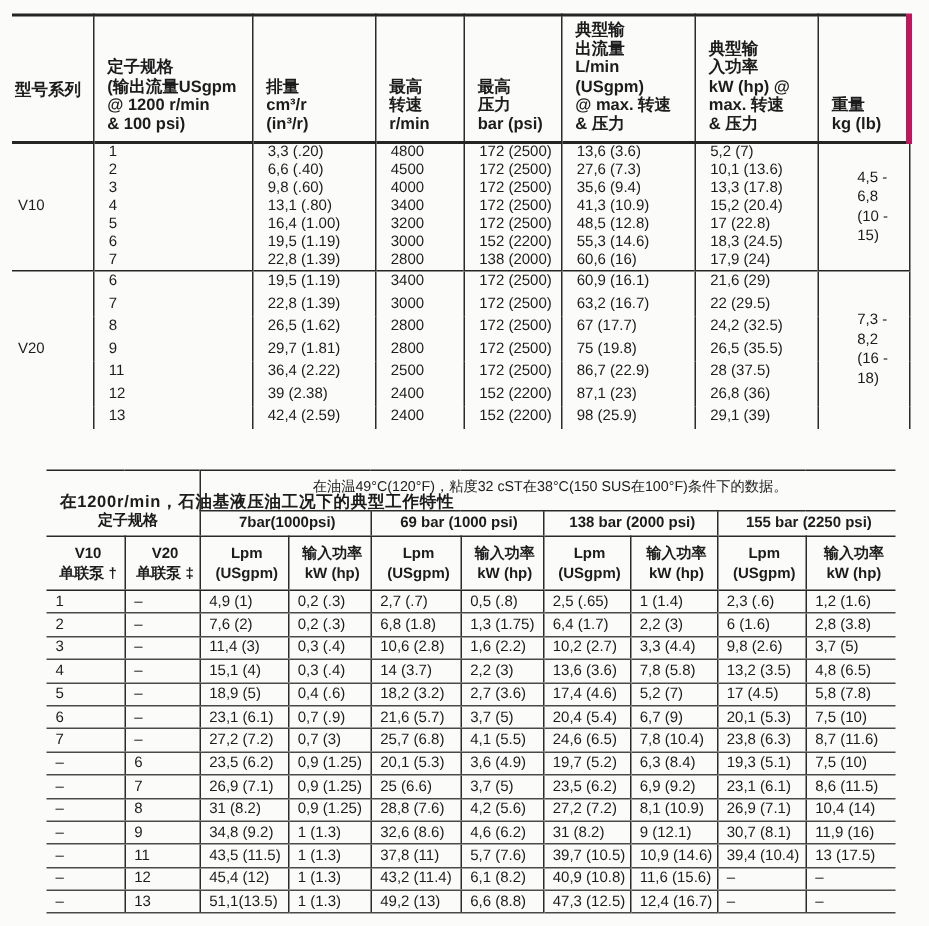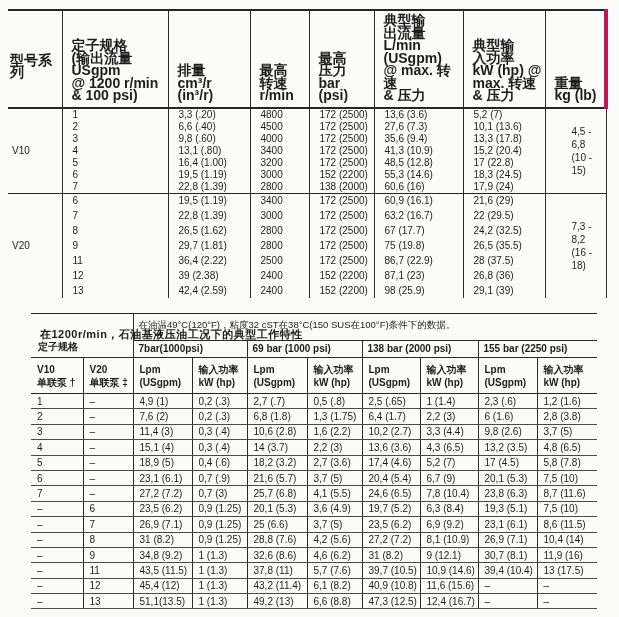--- a/index.html
+++ b/index.html
@@ -14,21 +14,21 @@
   table { border-collapse:collapse; table-layout:fixed; }
   th, td { overflow:hidden; }
 
   
   .top-table {
     position:absolute; left:8px; top:9px; width:598px;
     border-top:2px solid #252525;
   }
   .top-table th {
     vertical-align:bottom; text-align:left; font-weight:bold;
-    font-size:14px; line-height:12.5px; white-space:pre-line;
+    font-size:11px; line-height:12.5px; white-space:pre-line;
     padding:3px 3px 5px 9px; height:76px;
     border-bottom:2px solid #252525; border-left:1px solid #2b2b2b;
   }
   .top-table th:first-child { border-left:none; padding-left:2px; padding-bottom:28px; }
   .top-table th:last-child { border-right:4px solid #be185d;margin-left:15px; }
   .top-table td {
     font-size:10px; line-height:12px; padding:0 2px 0 10px;
     border-left:1px solid #2b2b2b; vertical-align:middle; white-space:nowrap;
   }
   .top-table tbody.g0 td { height:12px; }
@@ -39,21 +39,21 @@
 
   
   .perf-title {
     position:absolute; left:40px; top:296px;
     font-size:11px; font-weight:bold; letter-spacing:0.5px;margin-top:31px;
   }
   .perf-table {
     position:absolute; left:31px; top:313px; width:566px;
     border-top:1.5px solid #252525;
   }
-  .perf-table th { font-size:10px; text-align:left; white-space:pre-line; }
+  .perf-table th { font-size:10px; text-align:center; white-space:pre-line; }
   .perf-table th.stator-cell {
     vertical-align:bottom; font-weight:bold; padding:0 0 3px 7px;
     border-bottom:1px solid #2b2b2b;
   }
   .perf-table th.note-cell {
     font-weight:normal; font-size:9.5px; line-height:11px;
     vertical-align:top; padding:5px 2px 2px 5px; height:27px;
     border-left:1px solid #2b2b2b; border-bottom:1px solid #2b2b2b;
     white-space:nowrap;
   }
@@ -331,21 +331,21 @@
         <td>3,7 (5)</td>
       </tr>
       <tr>
         <td>4</td>
         <td>–</td>
         <td>15,1 (4)</td>
         <td>0,3 (.4)</td>
         <td>14 (3.7)</td>
         <td>2,2 (3)</td>
         <td>13,6 (3.6)</td>
-        <td>4,3 (6.5)</td>
+        <td>7,8 (5.8)</td>
         <td>13,2 (3.5)</td>
         <td>4,8 (6.5)</td>
       </tr>
       <tr>
         <td>5</td>
         <td>–</td>
         <td>18,9 (5)</td>
         <td>0,4 (.6)</td>
         <td>18,2 (3.2)</td>
         <td>2,7 (3.6)</td>

